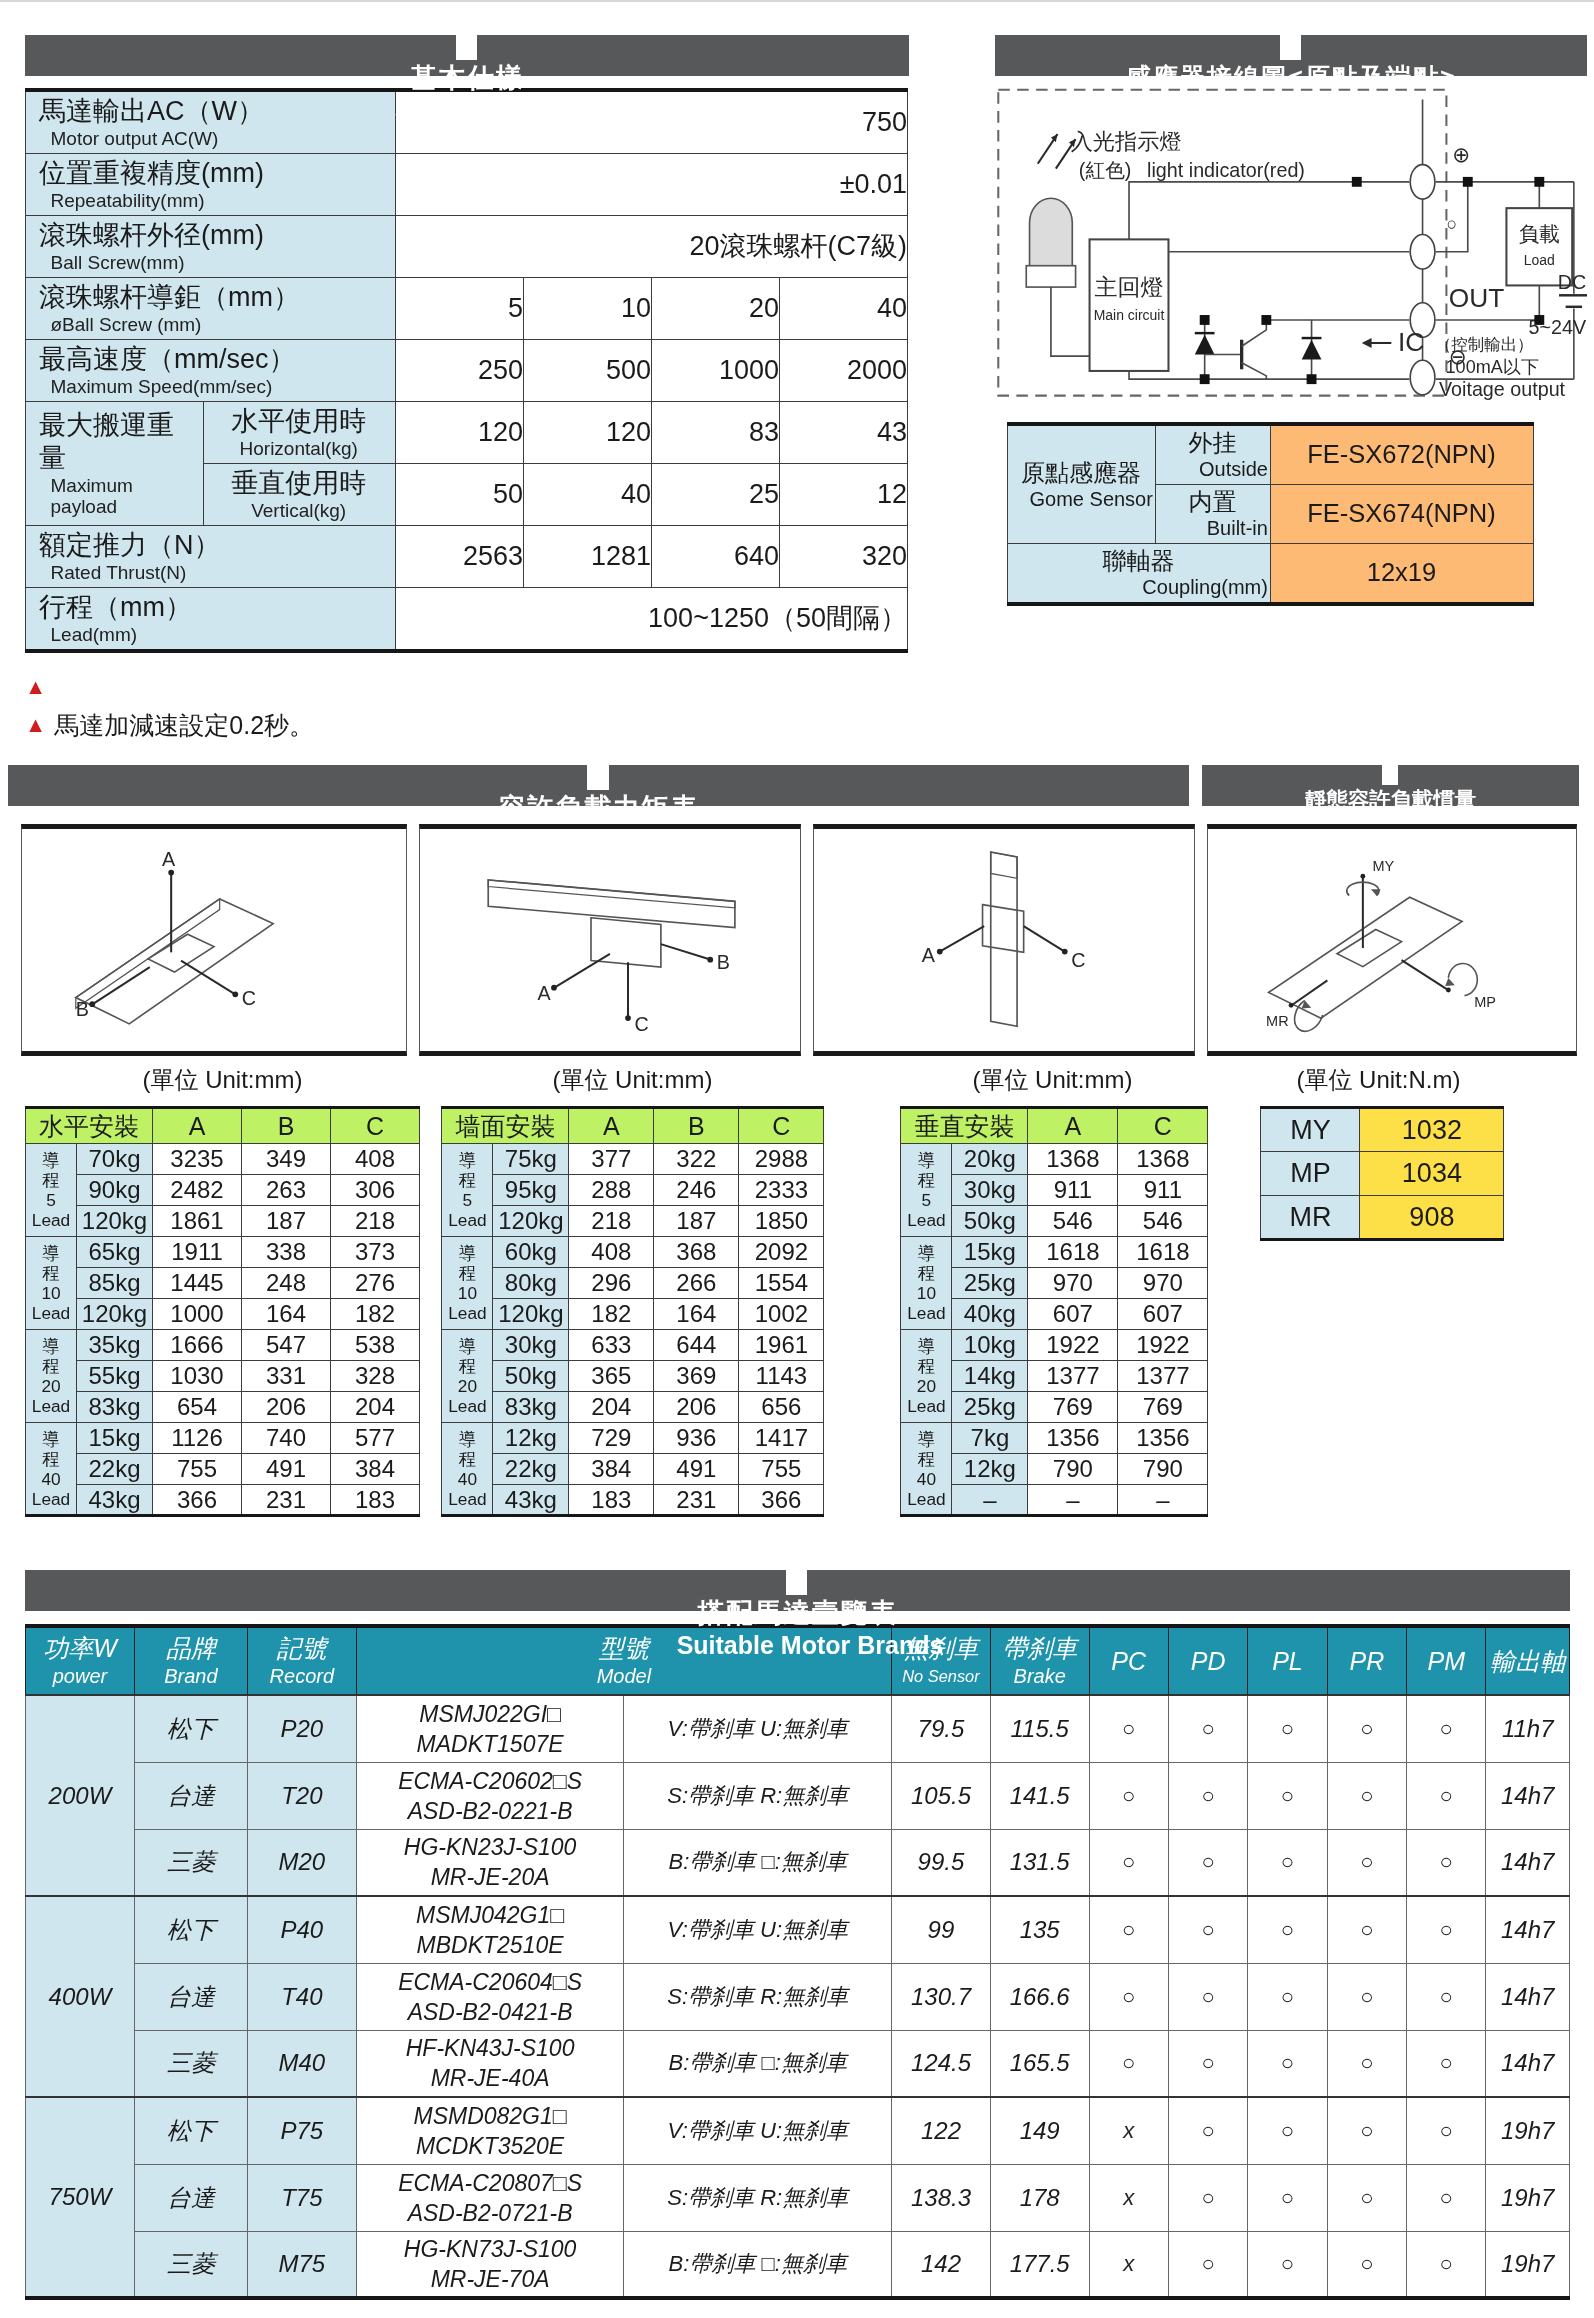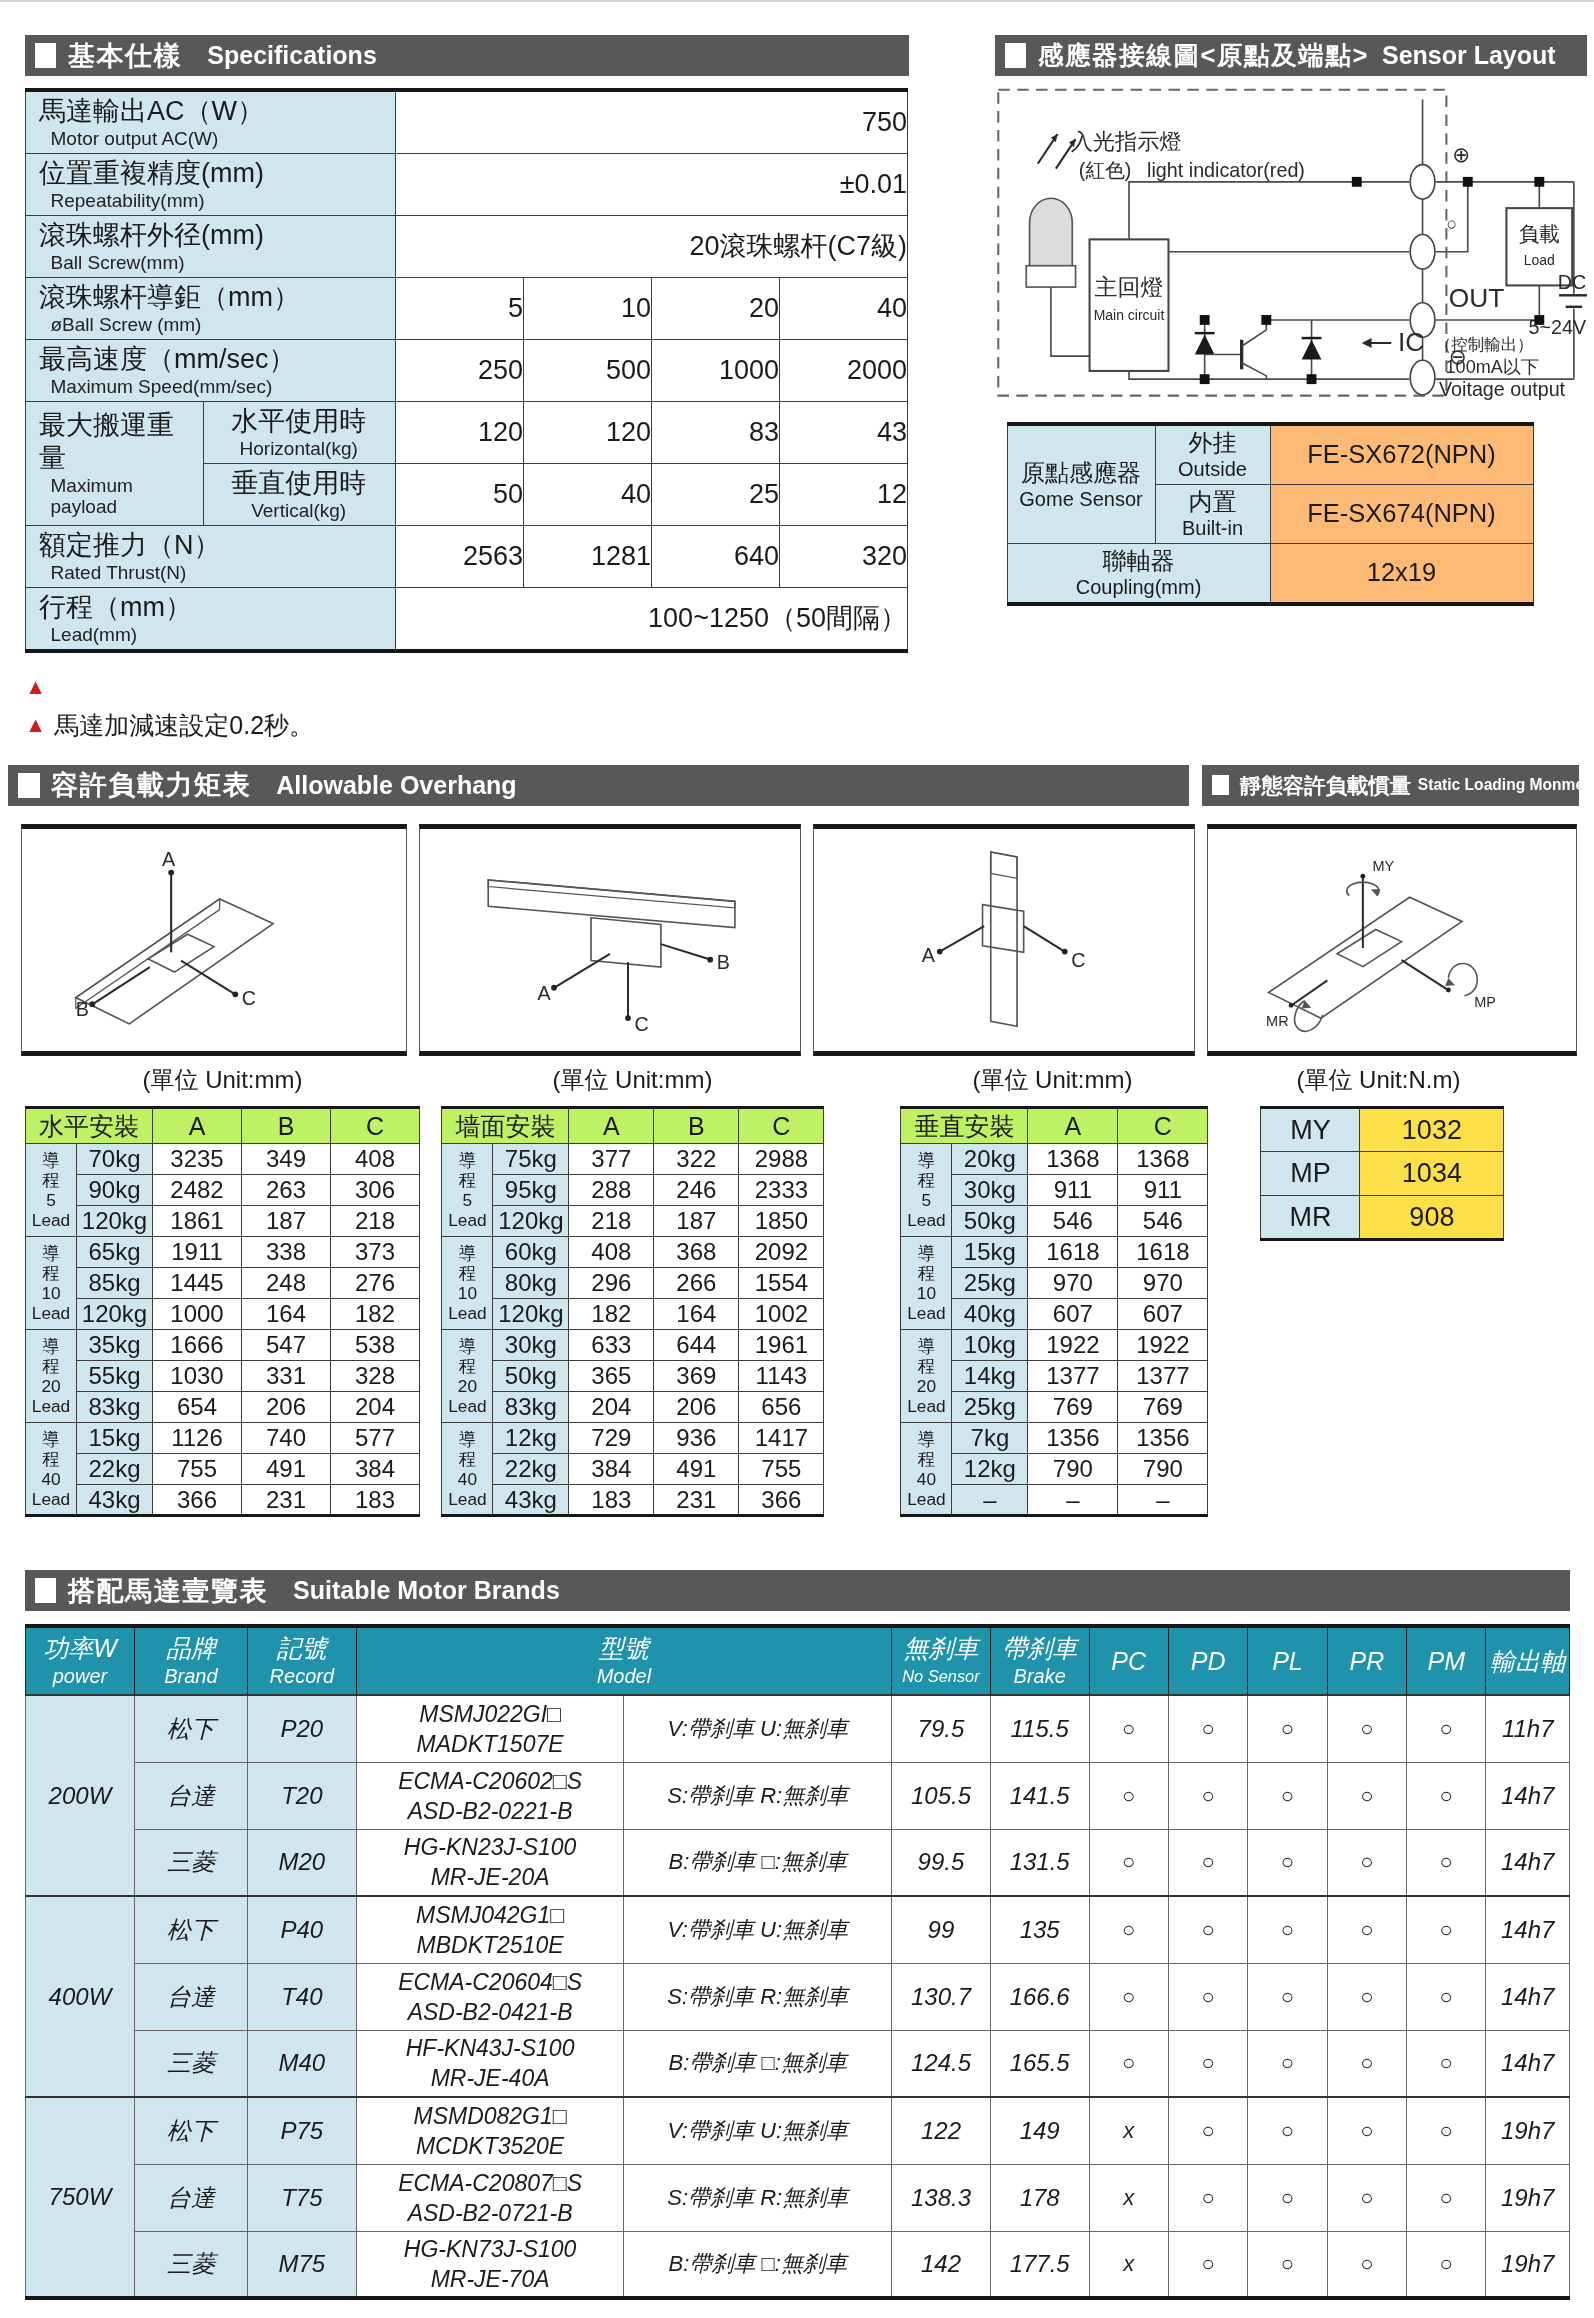--- a/index.html
+++ b/index.html
@@ -1,21 +1,21 @@
 <!DOCTYPE html>
 <html style="font-size:13px"><head>
 <meta charset="utf-8">
 <style>
   * { box-sizing: border-box; margin: 0; padding: 0; }
   html,body { background:#fff; }
   body { font-family:"Liberation Sans","DejaVu Sans",sans-serif; color:#1b1b1b; }
   .page { position:relative; width:1595px; height:2319px; background:#ffffff; overflow:hidden; border-top:2.5px solid #d7d7d7; }
 
   
-  .bar { background:#57585a; color:#fff; display:flex; align-items:center; height:41px; }
+  .bar { background:#57585a; color:#fff; display:flex; align-items:center; height:41px;flex-direction:column; }
   .bar .sq { width:21.4px; height:25px; background:#fff; margin:0 11.5px 0 10px; flex:0 0 auto; }
   .bar .zh { font-size:27px; font-weight:bold; letter-spacing:1.6px; white-space:nowrap; }
   .bar .en { font-size:25px; font-weight:bold; margin-left:25px; white-space:nowrap; }
   .bar.small .zh { font-size:21.4px; letter-spacing:0; }
   .bar.small .en { font-size:15.6px; margin-left:6.6px; }
 
   
   .top-row { display:flex; padding:33px 0 0 25px; }
   .col-left { width:884px; }
   .col-right { width:592px; margin-left:86px; }
@@ -35,21 +35,21 @@
   .spec-note { font-size:25px; line-height:38px; display:flex; align-items:center; }
   .spec-note .tri { color:#cf1d1d; font-size:21.4px; margin-right:8.2px; }
 
   
   .sensor-diagram { margin-top:6.6px; }
   .sensor-table { width:526px; margin:15px 0 0 11.5px; border-top:4.1px solid #161616; border-bottom:4.1px solid #161616; table-layout:fixed; }
   .sensor-table th, .sensor-table td { border:1.6px solid #3c3c3c; }
   .sensor-table th { background:#cfe6ee; font-weight:normal; text-align:center; padding:2.5px 1.6px; }
   .sensor-table td { background:#fdba74; text-align:center; font-size:25.5px; }
   .sensor-table .zh { font-size:24px; line-height:30px; }
-  .sensor-table .en { font-size:20px; line-height:23px; }
+  .sensor-table .en { font-size:20px; line-height:23px;text-align:right; }
   .sensor-table tr { height:58px; }
 
   svg text { font-family:"Liberation Sans","DejaVu Sans",sans-serif; fill:#2a2a2a; }
   .ln { stroke:#4a4a4a; stroke-width:2; fill:none; }
   .lnb { stroke:#2a2a2a; stroke-width:2.5; fill:none; }
 
   
   .mid-bars { display:flex; margin:21.4px 0 0 8.2px; }
   .mid-bars .bar.left { width:1181px; }
   .mid-bars .bar.right { width:377px; margin-left:13px; }

